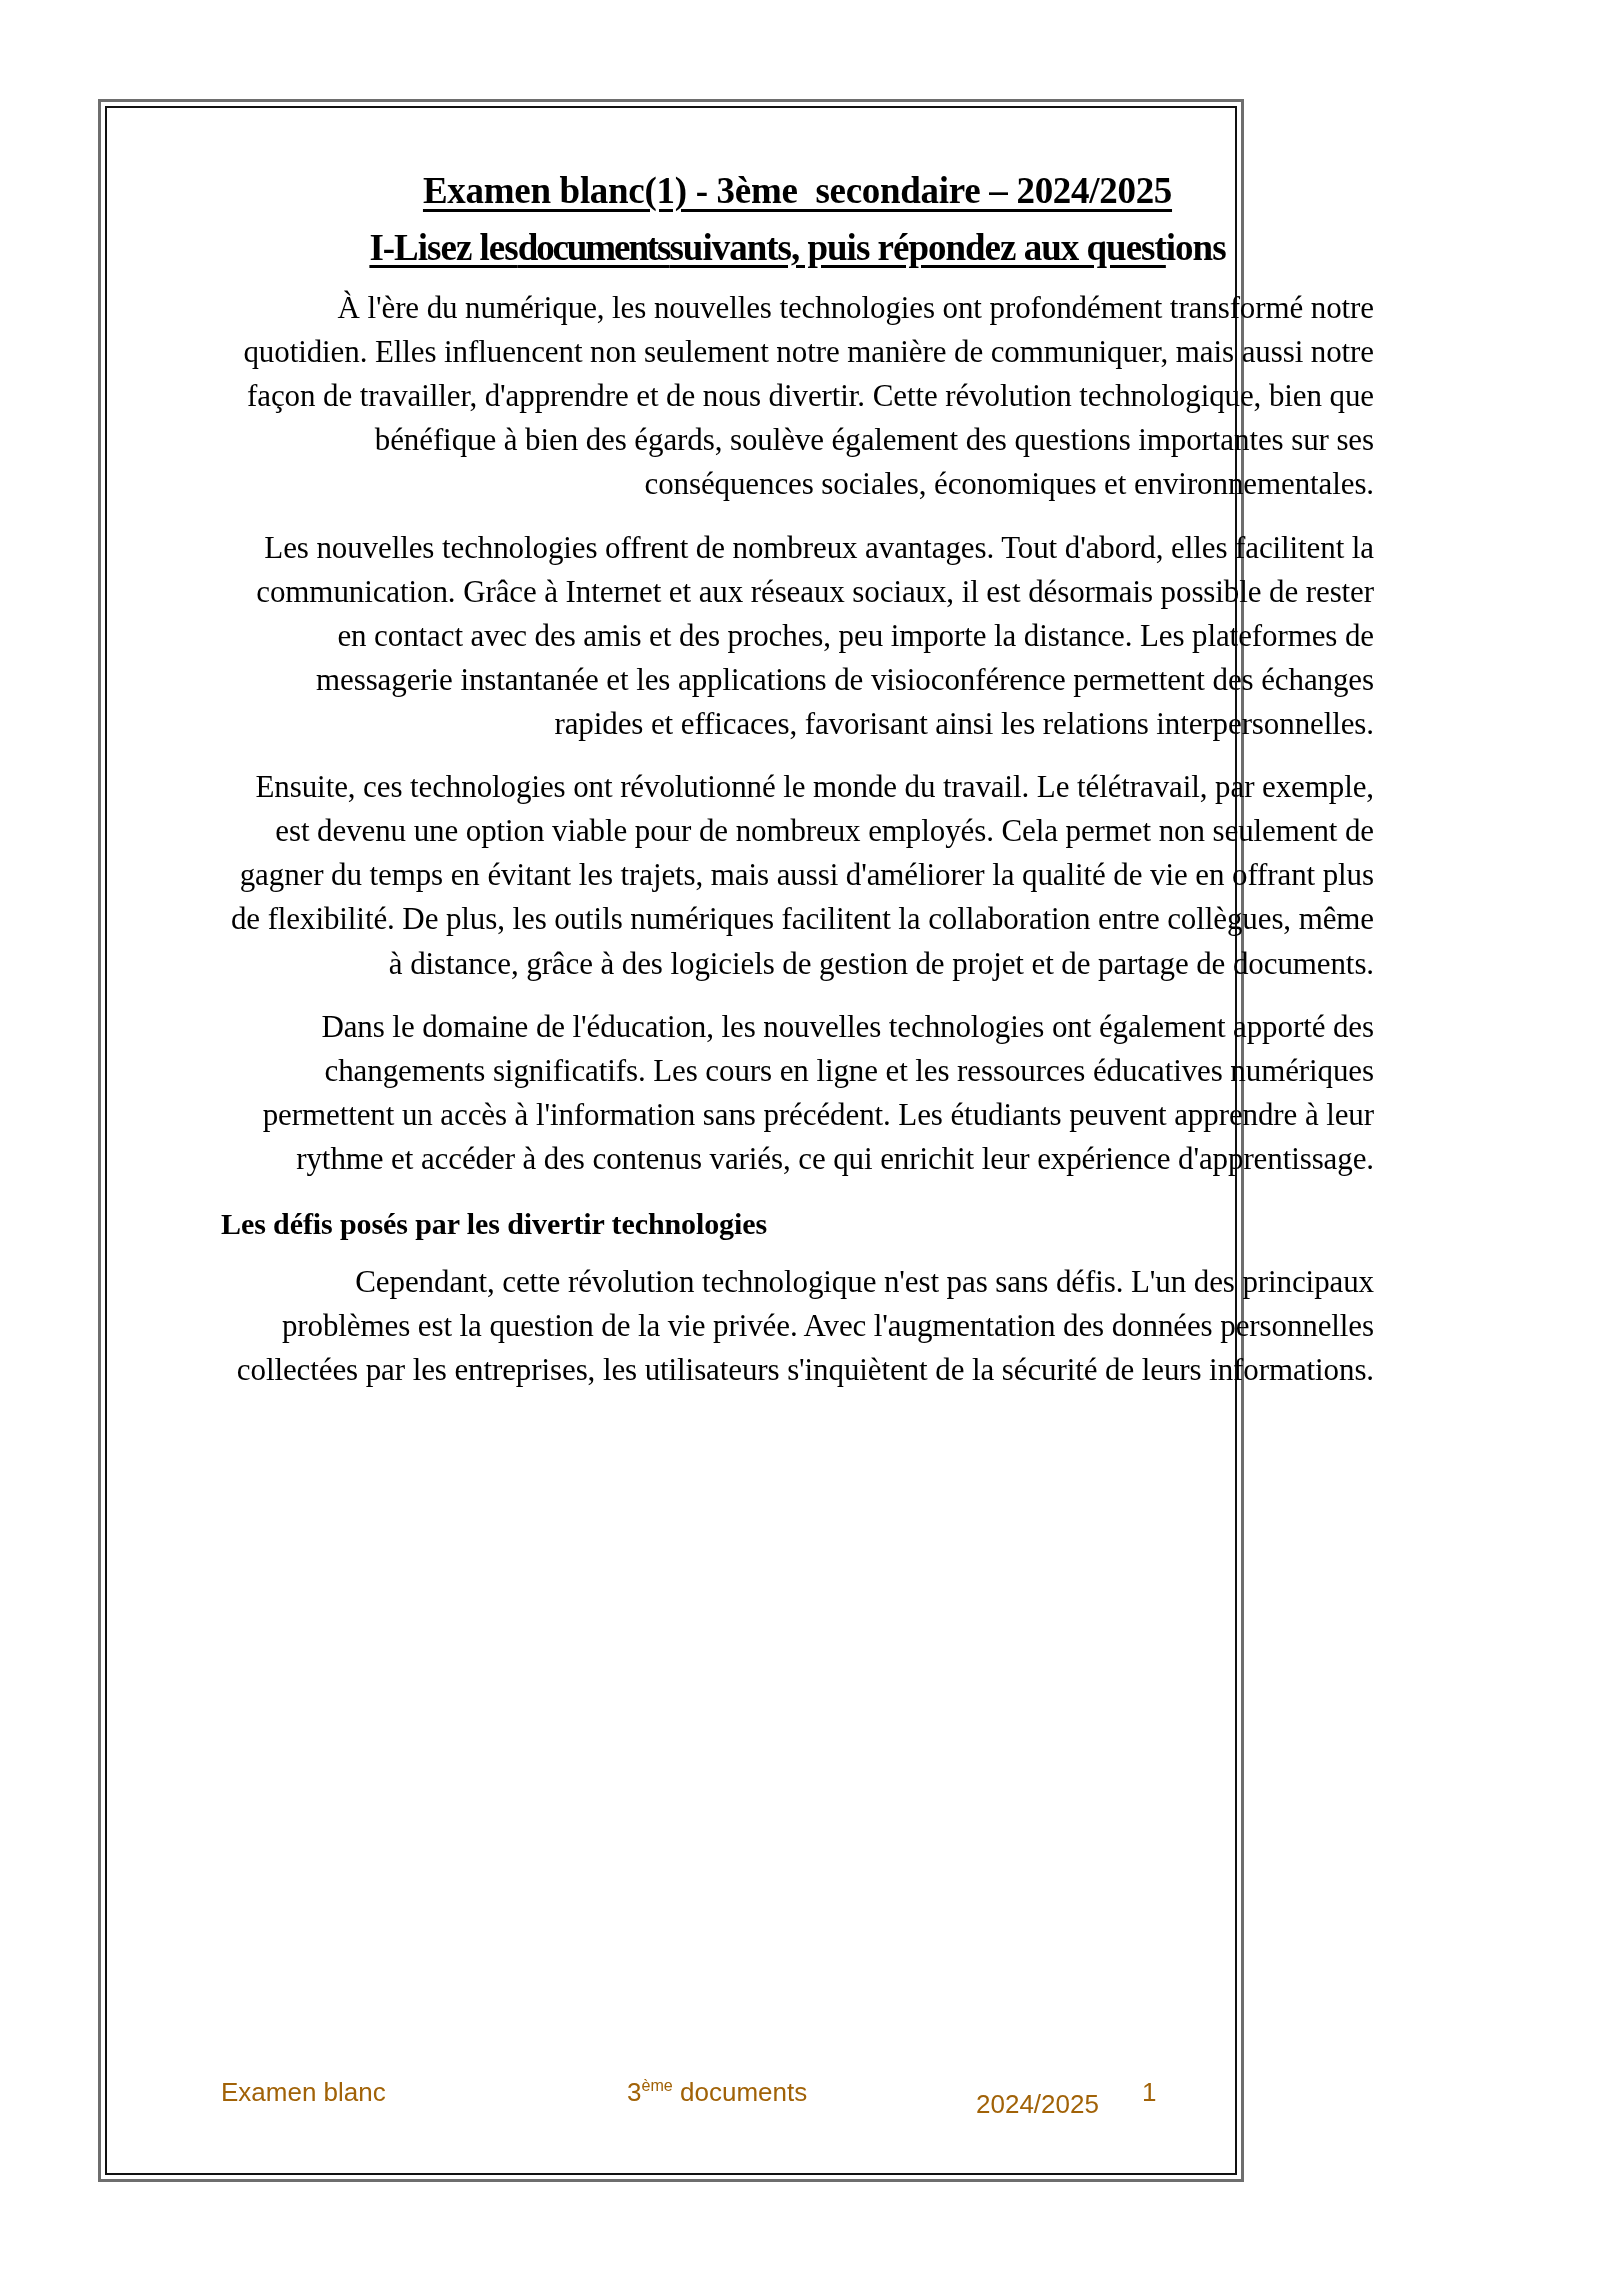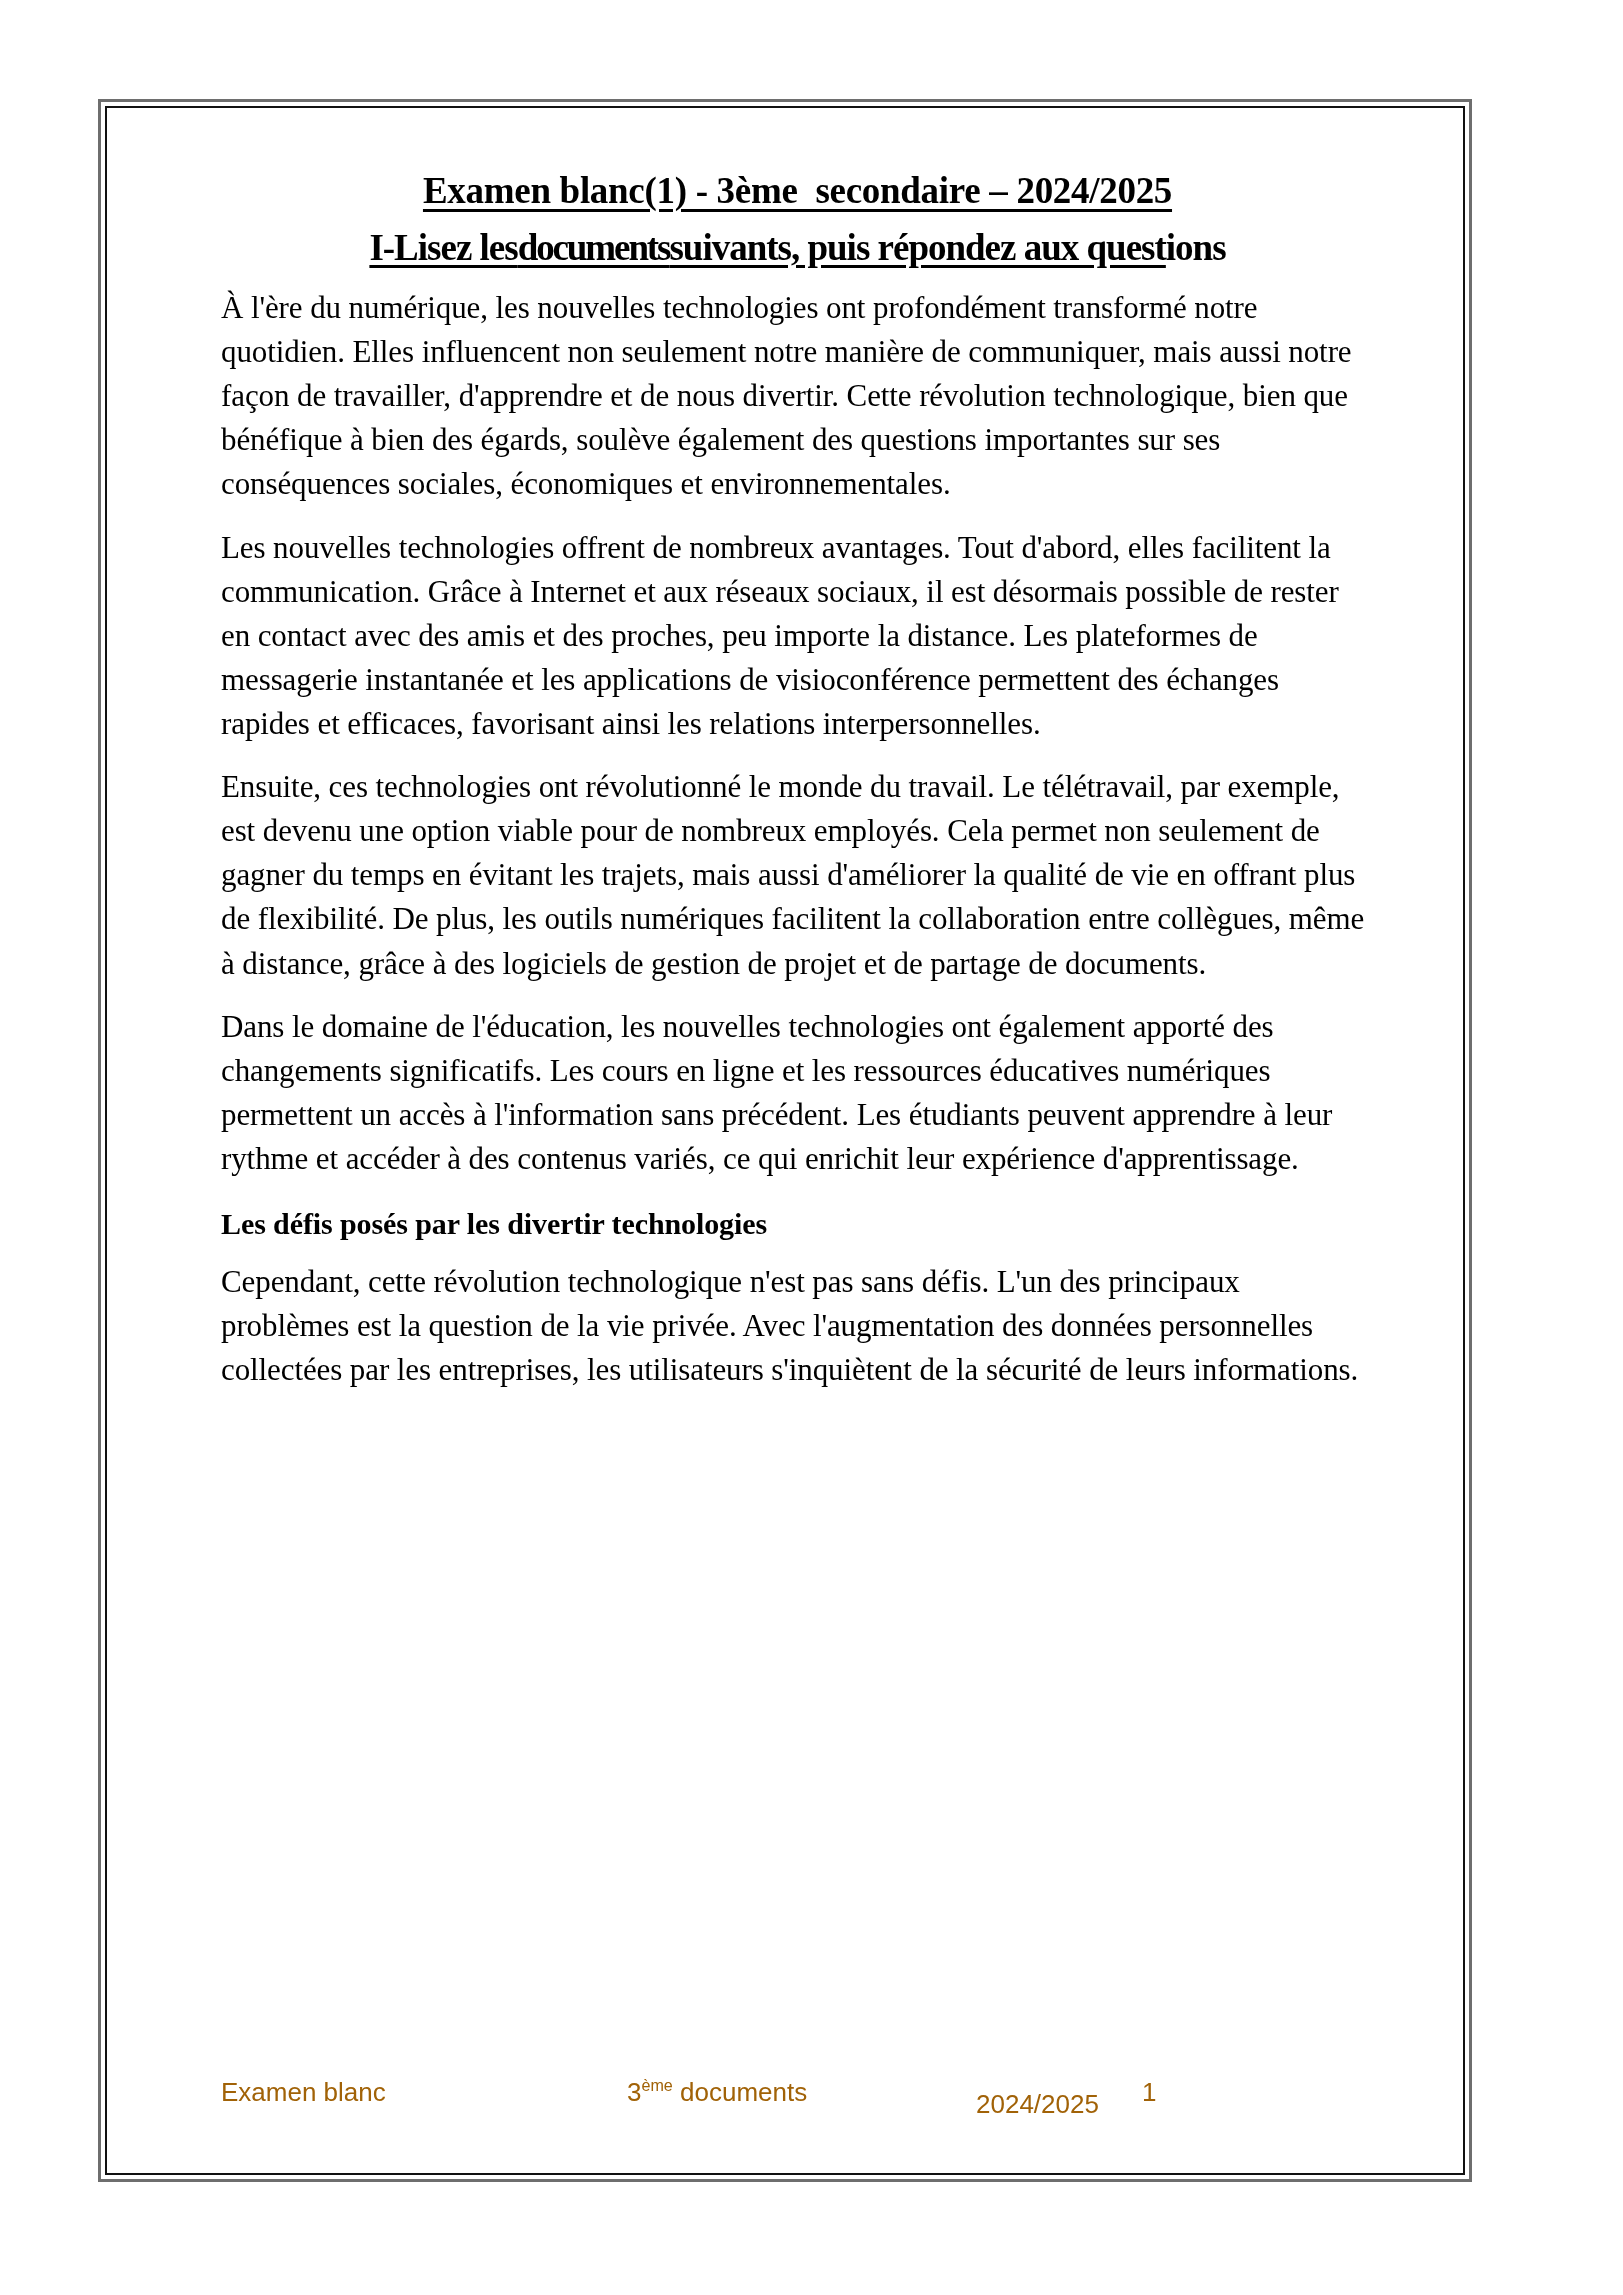--- a/index.html
+++ b/index.html
@@ -13,21 +13,21 @@
     position: relative;
     font-family: "Liberation Serif", "DejaVu Serif", serif;
     -webkit-font-smoothing: antialiased;
   }
 
   
   #page-frame {
     position: absolute;
     left: 98px;
     top: 99px;
-    width: 1374px;
+    width: 1146px;
     height: 2083px;
     border: 3.3px solid #6e6e6e;
     box-sizing: border-box;
     background: #ffffff;
   }
   #page-frame-inner {
     position: absolute;
     left: 3.9px;
     top: 3.9px;
     right: 3.9px;
@@ -93,21 +93,21 @@
     font-weight: bold;
     margin: 26px 0 0 0;
     line-height: 1.12;
     letter-spacing: -0.1px;
   }
 
   p.body {
     font-size: 31px;
     line-height: 1.42;
     margin: 19.6px 0 0 0;
-    text-align: left;
+    text-align: right;
     letter-spacing: -0.1px;
   }
   p.body.first { margin-top: 18.3px; }
 
   
   #footer {
     position: absolute;
     left: 120px;
     right: 98px;
     bottom: 56px;

